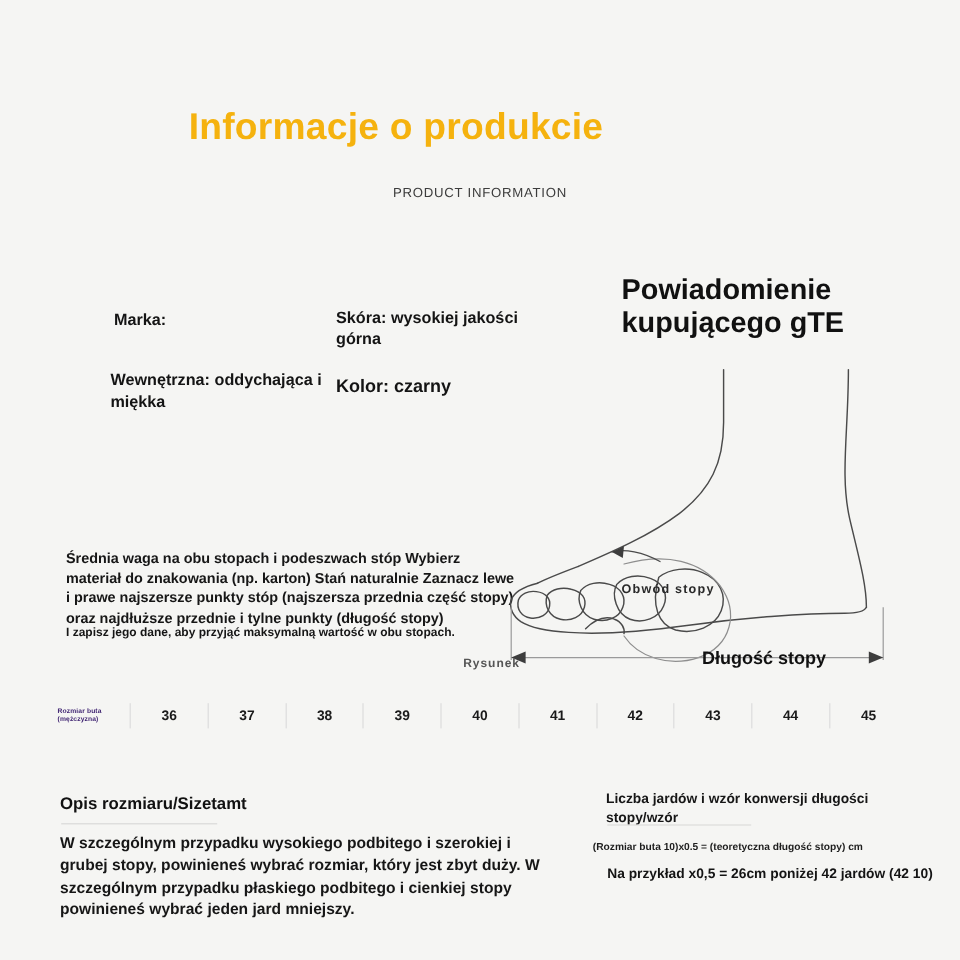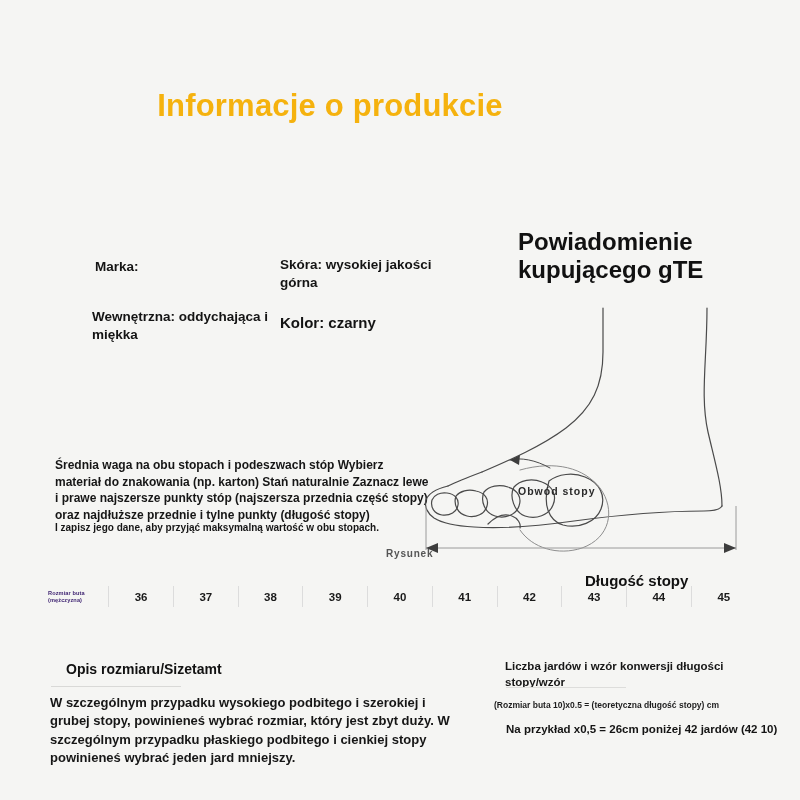--- a/index.html
+++ b/index.html
@@ -108,21 +108,20 @@
     font-size: 10px;
     letter-spacing: 0.8px;
     color: #555;
   }
   .label-dlugosc {
     top: 240px;
     left: 215px;
     font-size: 15px;
     line-height: 1.25;
     color: #111;
-    margin-top: 32px;
   }
 
   
   .table-wrap {
     position: absolute;
     top: 586px;
     left: 44px;
     width: 712px;
   }
   table.size-table {
@@ -159,21 +158,20 @@
   }
 
   
   .sec-title {
     position: absolute;
     top: 661px;
     left: 50px;
     font-size: 14px;
     font-weight: bold;
     color: #111;
-    margin-left: 16px;
   }
   .sec-rule {
     position: absolute;
     top: 686px;
     left: 51px;
     width: 130px;
     height: 1px;
     background: #d9d9d7;
   }
   .sec-body {
@@ -222,20 +220,21 @@
     font-weight: bold;
     color: #141414;
   }
 </style>
 </head>
 <body>
 
 <div class="page">
 
   <div class="title">Informacje o produkcie</div>
+  <div class="subtitle">PRODUCT INFORMATION</div>
 
   <div class="spec spec-brand">Marka:</div>
   <div class="spec spec-inner">Wewnętrzna: oddychająca i miękka</div>
   <div class="spec spec-leather">Skóra: wysokiej jakości górna</div>
   <div class="spec spec-color">Kolor: czarny</div>
 
   <div class="notice">Powiadomienie kupującego gTE</div>
 
   <div class="instr instr-2">Średnia waga na obu stopach i podeszwach stóp Wybierz materiał do znakowania (np. karton) Stań naturalnie Zaznacz lewe i prawe najszersze punkty stóp (najszersza przednia część stopy) oraz najdłuższe przednie i tylne punkty (długość stopy)</div>
   <div class="instr instr-3">I zapisz jego dane, aby przyjąć maksymalną wartość w obu stopach.</div>

